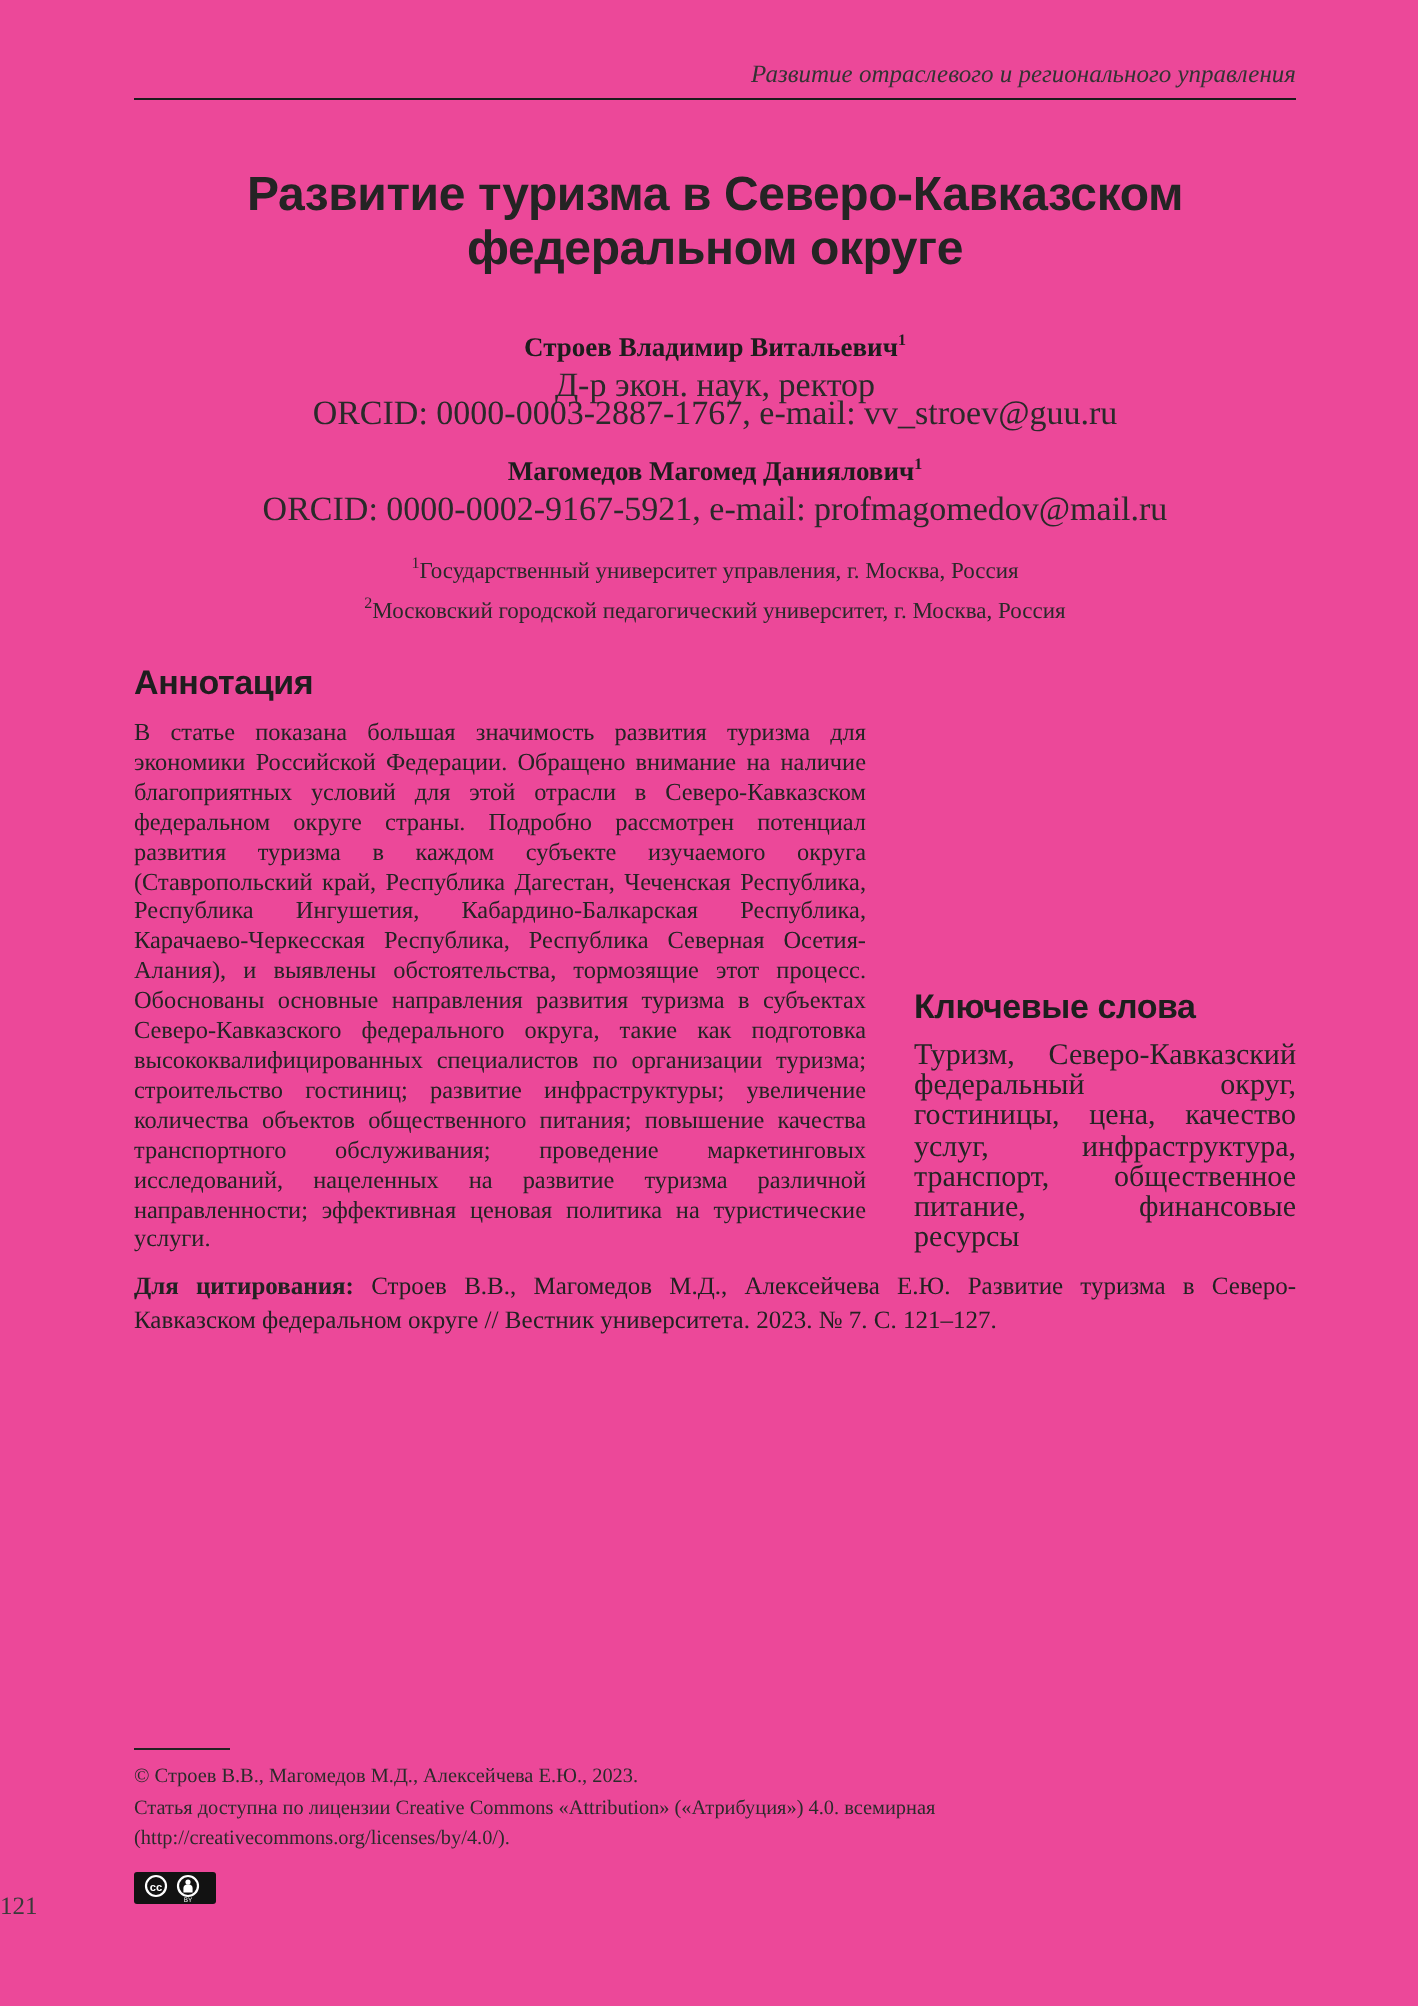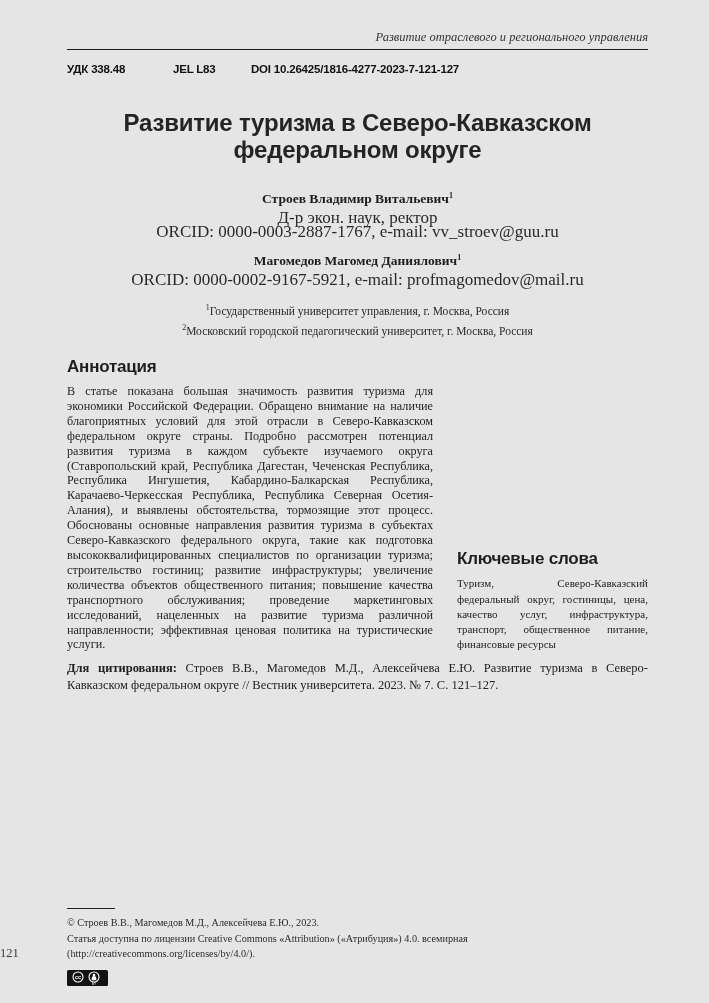--- a/index.html
+++ b/index.html
@@ -1,20 +1,20 @@
 <!DOCTYPE html>
 <html><head>
 <meta charset="utf-8">
 <style>
   html,body{margin:0;padding:0;background:#ffffff;}
   .page{
     position:relative;
     width:709px;height:1003px;
     margin:0 auto;
-    background:#e5e5e5;
+    background:#ec4899;
     color:#222;
     font-family:"Liberation Serif", serif;
     overflow:hidden;
   }
   .content{margin:0 67px 0 67px;width:581px;}
 
   
   .running-head{
     padding-top:30px;
     text-align:right;
@@ -84,38 +84,38 @@
     letter-spacing:-0.2px;
     color:#1e1e1e;
   }
   .abstract-text{
     font-size:12.2px;
     line-height:14.9px;
     text-align:justify;
     color:#242424;
   }
   .keywords-text{
-    font-size:11px;
+    font-size:15px;
     line-height:15.2px;
     text-align:justify;
     color:#242424;
   }
 
   
   .citation{
     margin-top:8px;
     font-size:12.5px;
     line-height:17px;
     text-align:justify;
     color:#222;
   }
   .citation .label{font-weight:bold;}
 
   
-  .footer{position:absolute;left:67px;right:61px;top:908px;}
+  .footer{position:absolute;left:67px;right:61px;top:874px;}
   .footnote-rule{
     width:48px;
     border:none;
     border-top:1.2px solid #222;
     margin:0 0 6px 0;
   }
   .footer-line{
     font-size:10.2px;
     line-height:15.5px;
     color:#2b2b2b;
@@ -133,25 +133,20 @@
 </style>
 </head>
 <body>
 
 <div class="page">
   <div class="content">
 
     <div class="running-head">Развитие отраслевого и регионального управления</div>
     <hr class="header-rule">
 
-    <div class="meta">
-      <span class="udc">УДК 338.48</span>
-      <span class="jel">JEL L83</span>
-      <span class="doi">DOI 10.26425/1816-4277-2023-7-121-127</span>
-    </div>
 
     <h1 class="article-title">Развитие туризма в Северо-Кавказском федеральном округе</h1>
 
     <div class="authors">
 
       <div class="author-block">
         <div class="author-name"><span>Строев Владимир Витальевич</span><sup>1</sup></div>
         <div class="author-detail">Д-р экон. наук, ректор</div>
         <div class="author-detail">ORCID: 0000-0003-2887-1767, e-mail: vv_stroev@guu.ru</div>
       </div>

